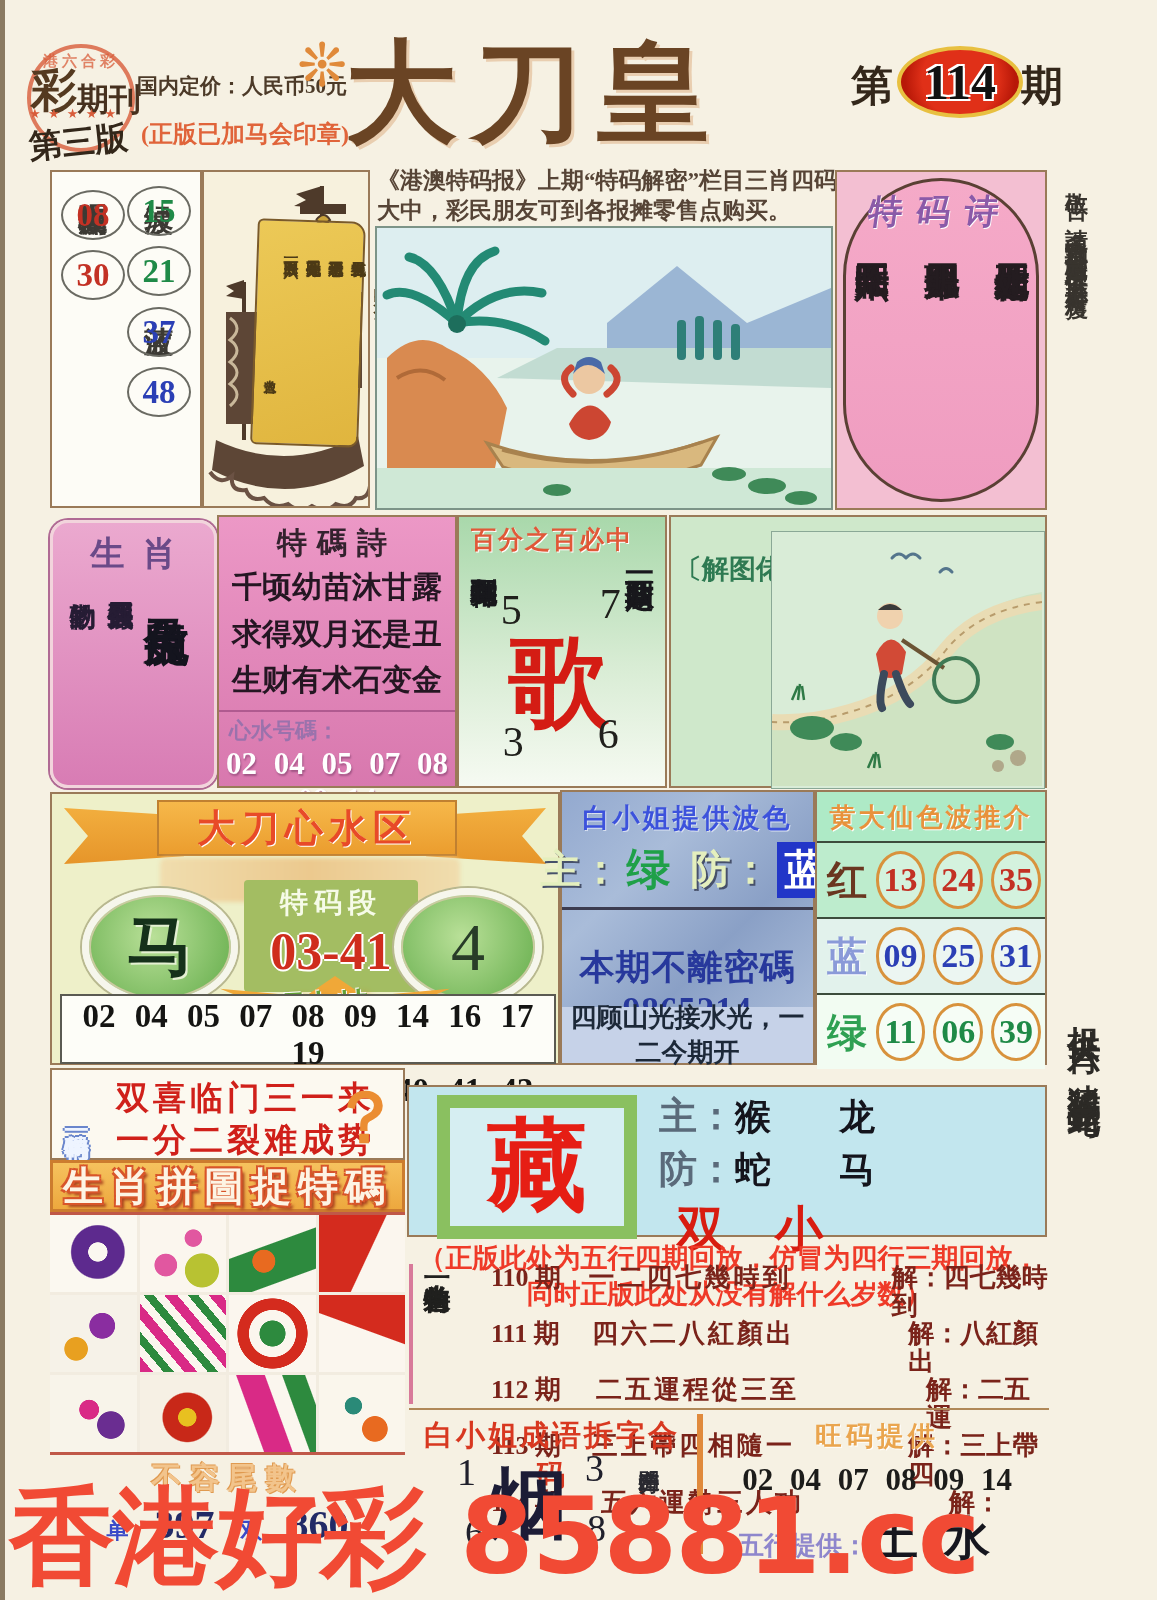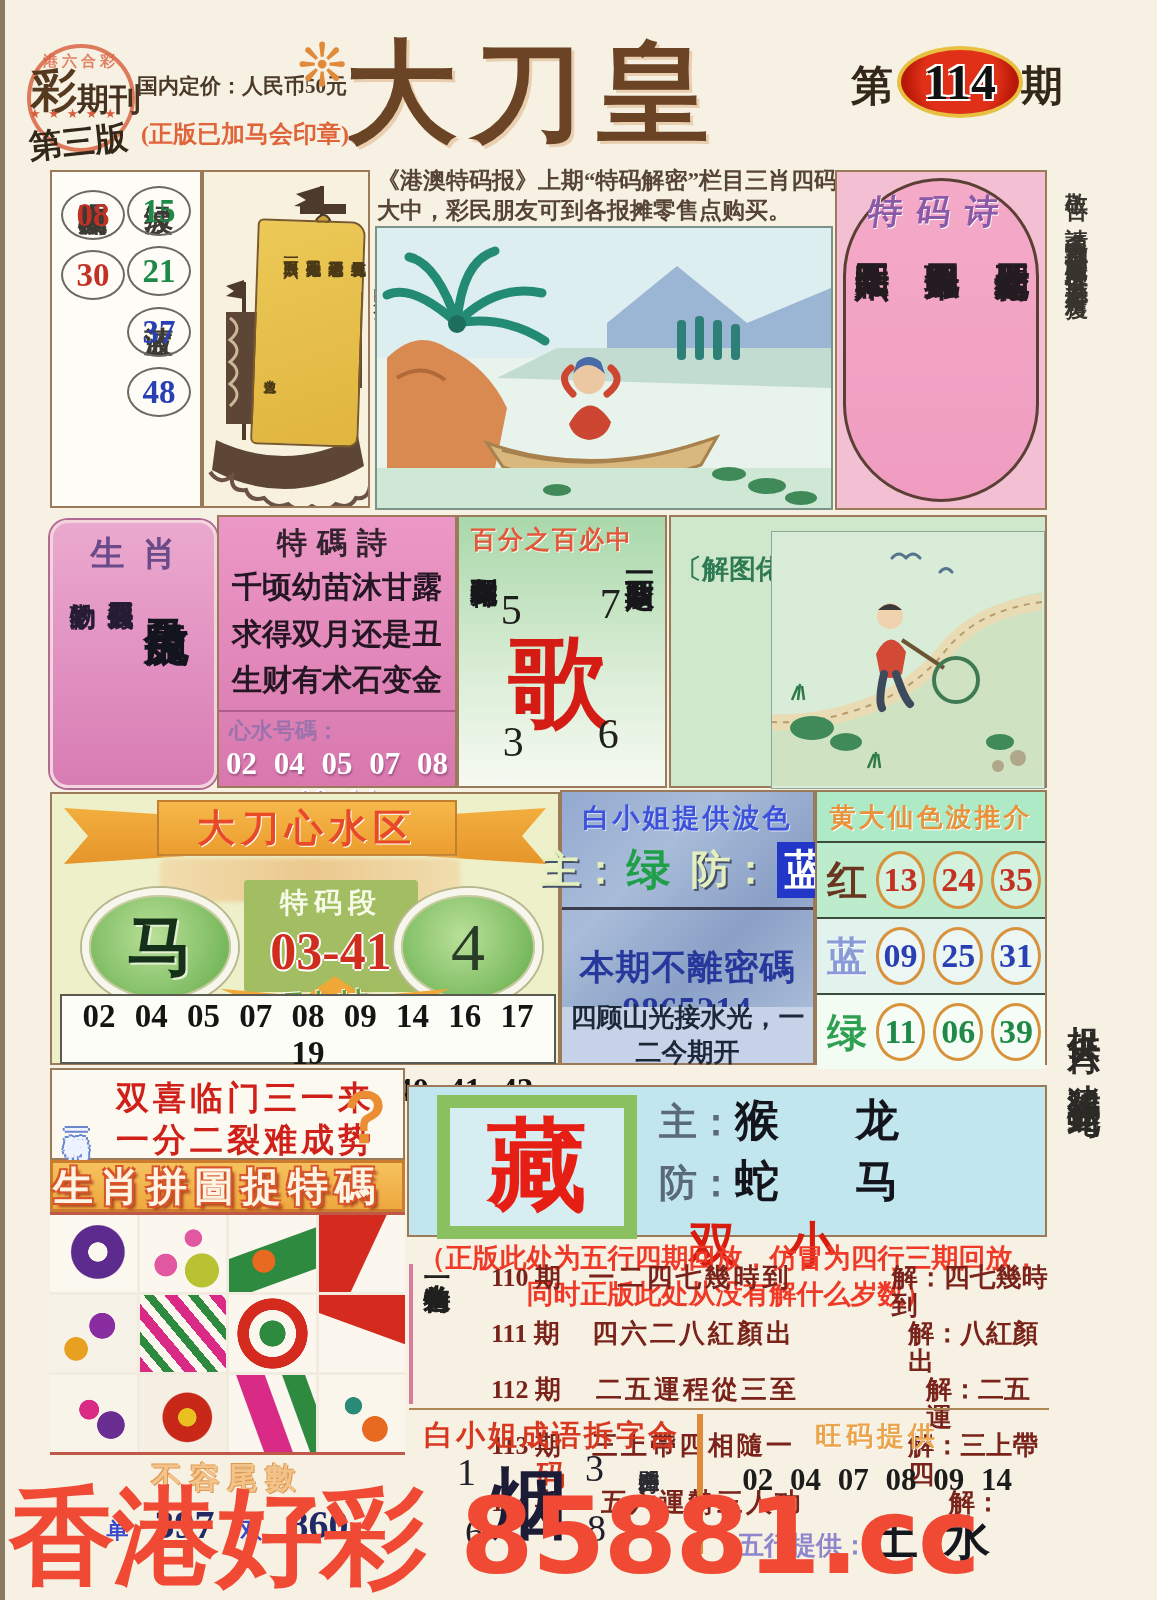--- a/index.html
+++ b/index.html
@@ -119,21 +119,21 @@
   .collage div:nth-child(12){background:radial-gradient(circle at 40% 40%,#2a8a78 0 12%,transparent 13%),radial-gradient(circle at 65% 70%,#e86a20 0 16%,transparent 17%),#faf6ec;}
   .tail-label{font-size:30px;font-weight:900;color:#f2c48c;letter-spacing:8px;
         text-shadow:-1px -1px 0 #e09a50,1px 1px 0 #e09a50;}
   .tail-nums{font-size:40px;font-weight:900;color:#222a66;font-family:"Liberation Serif",serif;}
   .tail-sub{font-size:22px;font-weight:bold;color:#3a4ac8;}
   
   .hiddenbox{background:#c2e6ee;}
   .green-frame{border:13px solid #8ac060;background:#d6eef2;display:flex;align-items:center;justify-content:center;}
   .hidden-big{font-size:100px;font-weight:900;color:#e61e14;font-family:"Liberation Serif",serif;}
   .hz-label{font-size:38px;font-weight:900;color:#5a6a7a;}
-  .hz-val{font-size:44px;font-weight:900;color:#14141c;letter-spacing:16px;}
+  .hz-val{font-size:36px;font-weight:900;color:#14141c;letter-spacing:16px;}
   .hz-double{font-size:48px;font-weight:900;color:#d81c10;letter-spacing:50px;}
   .gen-note{font-size:27px;font-weight:bold;color:#ef3a28;}
   .zeng-label{font-size:27px;font-weight:900;color:#20201e;}
   .zeng-row{display:flex;gap:18px;font-size:26px;font-weight:bold;color:#7a231a;
         font-family:"Liberation Serif",serif;line-height:1.08;}
   .zeng-period{width:92px;margin-left:20px;}
   .zeng-phrase{width:330px;letter-spacing:3px;}
   .idiom-title{font-size:29px;font-weight:bold;color:#d83820;letter-spacing:3px;}
   .idiom-big{font-size:78px;font-weight:bold;color:#1c1c36;font-family:"Liberation Serif",serif;}
   .idiom-n{font-size:38px;font-family:"Liberation Serif",serif;color:#20202c;}
@@ -397,21 +397,21 @@
     </div>
   </div>
 
   <div class="abs doublebox box" style="left:45px;top:1068px;width:355px;height:92px;box-sizing:border-box;">
     <div class="abs v side-strip" style="left:8px;top:4px;height:84px;">特码一句中特</div>
     <div class="dh-line" style="position:absolute;left:64px;top:6px;">双喜临门三一来</div>
     <div class="dh-line" style="position:absolute;left:64px;top:48px;">一分二裂难成势</div>
     <div class="dh-q" style="position:absolute;right:2px;top:0;">？</div>
   </div>
 
-  <div class="abs banner" style="left:45px;top:1160px;width:355px;height:52px;display:flex;align-items:center;box-sizing:border-box;">
+  <div class="abs banner" style="left:45px;top:1160px;width:355px;height:52px;display:flex;align-items:center;justify-content:center;box-sizing:border-box;">
     <span class="banner-text">生肖拼圖捉特碼</span>
   </div>
 
   <div class="abs collage" style="left:45px;top:1212px;width:355px;height:243px;box-sizing:border-box;">
     <div></div>
       <div></div>
     <div></div>
       <div></div>
     <div></div>
       <div></div>

